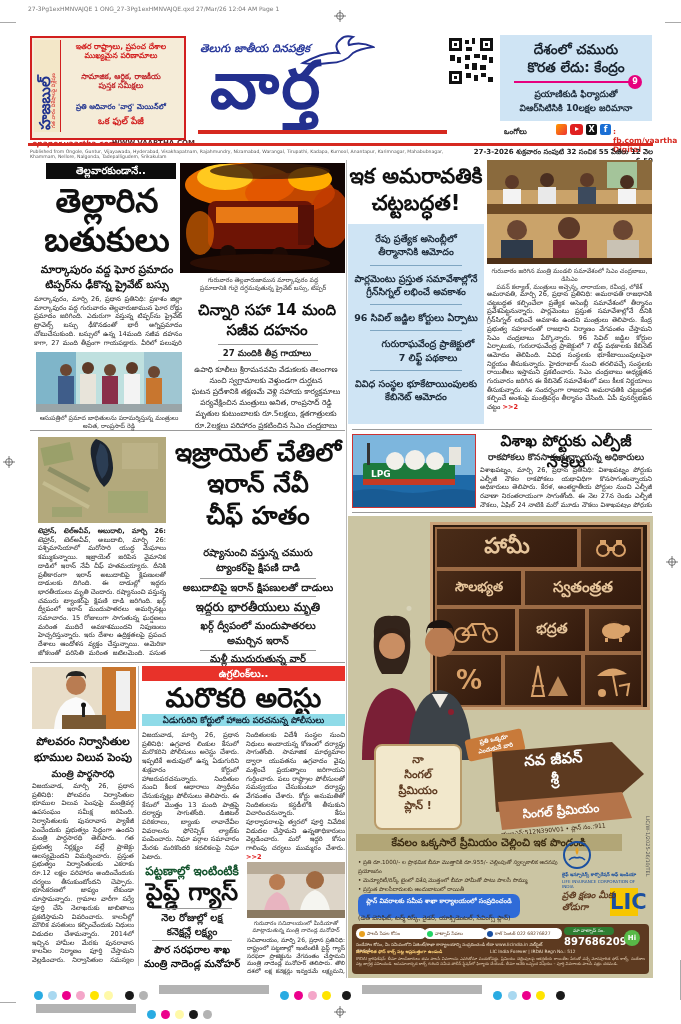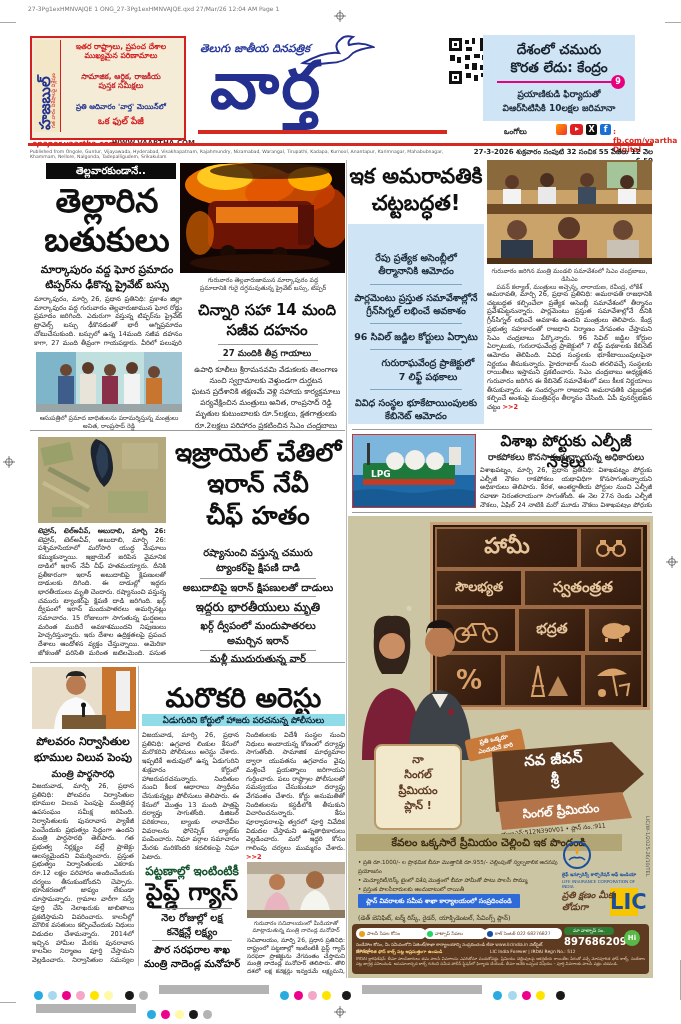--- a/index.html
+++ b/index.html
@@ -104,21 +104,21 @@
       <rect x="17" y="27" width="4" height="5"></rect>
         <rect x="24" y="26" width="5" height="7"></rect>
         <rect x="32" y="28" width="6" height="5"></rect>
       <rect x="18" y="36" width="5" height="5"></rect>
         <rect x="26" y="38" width="4" height="6"></rect>
         <rect x="33" y="36" width="5" height="4"></rect>
         <rect x="40" y="40" width="5" height="5"></rect>
     </g>
   </svg>
 
-  <div class="abs" style="left:483px;top:35px;width:152px;height:86px;background:#cfe4f4;">
+  <div class="abs" style="left:500px;top:35px;width:152px;height:86px;background:#cfe4f4;">
     <div class="ctr pre" style="margin-top:6px;font-size:13.5px;font-weight:bold;color:#17212c;line-height:1.3;">దేశంలో చమురు
 కొరత లేదు: కేంద్రం</div>
     <div class="abs" style="left:14px;top:46px;width:118px;height:2px;background:#e6007e;"></div>
     <div class="abs ctr" style="left:128px;top:40px;width:14px;height:14px;border-radius:50%;background:#e6007e;color:#fff;font-size:8px;font-weight:bold;line-height:14px;">9</div>
     <div class="ctr pre" style="margin-top:12px;font-size:9px;font-weight:bold;color:#1c2a38;line-height:1.5;">ప్రయాణికుడి ఫిర్యాదుతో
 విఆర్‌సిటిసికి 10లక్షల జరిమానా</div>
   </div>
 
   <div class="abs" style="left:504px;top:127px;font-size:7.5px;font-weight:bold;color:#222;">ఒంగోలు</div>
   <div class="abs" style="left:556px;top:124px;width:11px;height:11px;background:linear-gradient(135deg,#f90,#e33);border-radius:2px;"></div>
@@ -217,21 +217,21 @@
     <circle cx="82" cy="68" r="11" fill="#5d3a28"></circle>
       <rect x="66" y="80" width="34" height="24" fill="#7a2430"></rect>
     <circle cx="136" cy="70" r="10" fill="#6b4632"></circle>
       <rect x="120" y="80" width="32" height="24" fill="#c9c2b4"></rect>
     <rect x="0" y="98" width="165" height="6" fill="#4d3018"></rect>
   </svg>
   <div class="abs ctr pre cap" style="left:487px;top:267px;width:165px;">గురువారం జరిగిన మంత్రి మండలి సమావేశంలో సిఎం చంద్రబాబు, డిసిఎం
 పవన్ కల్యాణ్, మంత్రులు అచ్చెన్న, నారాయణ, రవీంద్ర, లోకేశ్</div>
 
   <div class="abs" style="left:348px;top:224px;width:136px;height:200px;background:#cfe4f4;">
-    <div class="ctr" style="padding:8px 6px 0;font-size:9.5px;font-weight:bold;color:#1c2a38;line-height:1.4;margin-top:19px;">రేపు ప్రత్యేక అసెంబ్లీలో తీర్మానానికి ఆమోదం</div>
+    <div class="ctr" style="padding:8px 6px 0;font-size:9.5px;font-weight:bold;color:#1c2a38;line-height:1.4;">రేపు ప్రత్యేక అసెంబ్లీలో తీర్మానానికి ఆమోదం</div>
     <div class="rule" style="margin:6px 22px;background:#7fa6c2;"></div>
     <div class="ctr" style="padding:0 6px;font-size:9.5px;font-weight:bold;color:#1c2a38;line-height:1.4;">పార్లమెంటు ప్రస్తుత సమావేశాల్లోనే గ్రీన్‌సిగ్నల్ లభించే అవకాశం</div>
     <div class="rule" style="margin:6px 22px;background:#7fa6c2;"></div>
     <div class="ctr" style="padding:0 4px;font-size:9.5px;font-weight:bold;color:#1c2a38;line-height:1.4;">96 సివిల్ జడ్జిల కోర్టులు ఏర్పాటు</div>
     <div class="rule" style="margin:6px 22px;background:#7fa6c2;"></div>
     <div class="ctr" style="padding:0 6px;font-size:9.5px;font-weight:bold;color:#1c2a38;line-height:1.4;margin-left:24px;">గురురాఘవేంద్ర ప్రాజెక్టులో 7 లిఫ్ట్ పథకాలు</div>
     <div class="rule" style="margin:6px 22px;background:#7fa6c2;"></div>
     <div class="ctr" style="padding:0 6px;font-size:9.5px;font-weight:bold;color:#1c2a38;line-height:1.4;">వివిధ సంస్థల భూకేటాయింపులకు కేబినెట్ ఆమోదం</div>
   </div>
   <div class="abs jc body-txt" style="left:487px;top:290px;width:165px;height:136px;overflow:hidden;"><span>అమరావతి, మార్చి 26, ప్రధాన ప్రతినిధి: అమరావతి రాజధానికి చట్టబద్ధత కల్పించేలా ప్రత్యేక అసెంబ్లీ సమావేశంలో తీర్మానం ప్రవేశపెట్టనున్నారు. పార్లమెంటు ప్రస్తుత సమావేశాల్లోనే దీనికి గ్రీన్‌సిగ్నల్ లభించే అవకాశం ఉందని మంత్రులు తెలిపారు. కేంద్ర ప్రభుత్వ సహకారంతో రాజధాని నిర్మాణం వేగవంతం చేస్తామని సిఎం చంద్రబాబు పేర్కొన్నారు. 96 సివిల్ జడ్జిల కోర్టుల ఏర్పాటుకు, గురురాఘవేంద్ర ప్రాజెక్టులో 7 లిఫ్ట్ పథకాలకు కేబినెట్ ఆమోదం తెలిపింది. వివిధ సంస్థలకు భూకేటాయింపులపైనా నిర్ణయం తీసుకున్నారు. హైదరాబాద్ నుంచి తరలివచ్చే సంస్థలకు రాయితీలు ఇస్తామని ప్రకటించారు. సిఎం చంద్రబాబు అధ్యక్షతన గురువారం జరిగిన ఈ కేబినెట్ సమావేశంలో పలు కీలక నిర్ణయాలు తీసుకున్నారు. ఈ సందర్భంగా రాజధాని అమరావతికి చట్టబద్ధత కల్పించే అంశంపై మంత్రివర్గం తీర్మానం చేసింది. ఏపీ పునర్విభజన చట్టం</span> <span class="jump">&gt;&gt;2</span></div>
@@ -363,21 +363,21 @@
 
     <div class="abs ctr" style="left:8px;top:318px;width:266px;height:17px;background:#b2a677;color:#3a2a10;font-size:10.5px;font-weight:bold;line-height:17px;">కేవలం ఒక్కసారే ప్రీమియం చెల్లించి ఇక పొందండి</div>
 
     <div class="abs" style="left:10px;top:342px;width:200px;font-size:5.6px;color:#3a2a18;line-height:1.6;">
       <div>• <span>ప్రతి రూ.1000/- ల ప్రాథమిక బీమా మొత్తానికి రూ.955/- చెల్లింపుతో స్వల్పకాలిక అదనపు ప్రయోజనం</span></div>
       <div>• <span>మెచ్యూరిటీ/రిస్క్ టైంలో విశేష మొత్తంలో బీమా హామీతో పాటు పాలసీ సొమ్ము</span></div>
       <div>• <span>ప్రస్తుత పాలసీదారులకు అందుబాటులో రాయితీ</span></div>
       <div>• <span>పాలసీ వ్యవధిలో ఋణ సౌకర్యం పొందవచ్చు</span></div>
     </div>
 
-    <div class="abs ctr" style="left:10px;top:378px;width:162px;height:14px;background:#2f6bd8;border-radius:1px;color:#fff;font-size:6.4px;font-weight:bold;line-height:14px;">ప్లాన్ వివరాలకు సమీప శాఖా కార్యాలయంలో సంప్రదించండి</div>
+    <div class="abs ctr" style="left:10px;top:378px;width:162px;height:24px;background:#2f6bd8;border-radius:7px;color:#fff;font-size:6.4px;font-weight:bold;line-height:14px;">ప్లాన్ వివరాలకు సమీప శాఖా కార్యాలయంలో సంప్రదించండి</div>
     <div class="abs" style="left:10px;top:398px;width:190px;font-size:6.4px;color:#3a2a18;">(డెత్ బెనిఫిట్, టర్మ్ రిస్క్, రైడర్, యాక్సిడెంటల్, సేవింగ్స్ ప్లాన్)</div>
 
     <div class="abs" style="left:214px;top:318px;width:82px;height:86px;">
       <svg width="30" height="30" viewBox="0 0 30 30" style="position:absolute;left:0;top:6px;">
         <circle cx="15" cy="15" r="13" fill="none" stroke="#1a4fa0" stroke-width="2"></circle>
         <path d="M15 7 Q18 11 15 15 Q12 11 15 7 Z" fill="#e8a020"></path>
         <path d="M7 20 Q11 16 15 18 M23 20 Q19 16 15 18" fill="none" stroke="#1a4fa0" stroke-width="1.6"></path>
       </svg>
       <div class="abs ctr" style="left:48px;top:6px;width:28px;height:28px;background:#f7c600;color:#1a4fa0;font-size:21px;font-weight:bold;line-height:28px;margin-top:48px;">LIC</div>
       <div class="abs" style="left:0px;top:38px;width:82px;font-size:4.6px;color:#1a4fa0;font-weight:bold;">లైఫ్ ఇన్సూరెన్స్ కార్పొరేషన్ ఆఫ్ ఇండియా</div>
@@ -418,20 +418,21 @@
     <path d="M22 62 Q24 34 44 30 Q64 34 66 62 Z" fill="#fafafa"></path>
     <rect x="30" y="48" width="44" height="14" fill="#7a5a34"></rect>
     <rect x="50" y="40" width="3" height="10" fill="#222"></rect>
       <circle cx="51.5" cy="38" r="2.5" fill="#111"></circle>
   </svg>
   <div class="abs ctr pre headline" style="left:28px;top:734px;width:110px;font-size:11px;line-height:1.45;">పోలవరం నిర్వాసితుల
 భూముల విలువ పెంపు</div>
   <div class="abs ctr" style="left:28px;top:768px;width:110px;font-size:9.5px;font-weight:bold;color:#222;">మంత్రి పార్థసారధి</div>
   <div class="abs jc body-txt" style="left:32px;top:782px;width:102px;height:182px;overflow:hidden;"><span>విజయవాడ, మార్చి 26, ప్రధాన ప్రతినిధి: పోలవరం నిర్వాసితుల భూముల విలువ పెంపుపై మంత్రివర్గ ఉపసంఘం సమీక్ష జరిపింది. నిర్వాసితులకు పునరావాస ప్యాకేజీ పెంచేందుకు ప్రభుత్వం సిద్ధంగా ఉందని మంత్రి పార్థసారధి తెలిపారు. గత ప్రభుత్వ నిర్లక్ష్యం వల్లే ప్రాజెక్టు ఆలస్యమైందని విమర్శించారు. ప్రస్తుత ప్రభుత్వం నిర్వాసితులకు ఎకరాకు రూ.12 లక్షల పరిహారం అందించేందుకు చర్యలు తీసుకుంటోందని చెప్పారు. భూసేకరణలో జాప్యం లేకుండా చూస్తామన్నారు. గ్రామాల వారీగా సర్వే పూర్తి చేసి నెలాఖరుకు జాబితాలు ప్రకటిస్తామని వివరించారు. కాలనీల్లో మౌలిక వసతులు కల్పించేందుకు నిధులు విడుదల చేశామన్నారు. 2014లో ఇచ్చిన హామీల మేరకు పునరావాస కాలనీల నిర్మాణం పూర్తి చేస్తామని వెల్లడించారు. నిర్వాసితుల సమస్యల పరిష్కారానికి ప్రత్యేక అధికారులను నియమించామని తెలిపారు. ఆర్‌అండ్‌ఆర్ ప్యాకేజీ అమలులో పారదర్శకత పాటిస్తామని హామీ ఇచ్చారు.</span> </div>
 
+  <div class="abs ctr" style="left:142px;top:666px;width:203px;height:15px;background:#e8322a;color:#fff;font-size:10px;font-weight:bold;line-height:15px;">ఉగ్రలింక్‌లు..</div>
   <div class="abs ctr headline" style="left:142px;top:682px;width:203px;font-size:27px;">మరొకరి అరెస్టు</div>
   <div class="abs ctr" style="left:142px;top:714px;width:203px;height:12px;background:#8fdbe8;color:#123;font-size:8.6px;font-weight:bold;line-height:12px;">ఏడుగురిని కోర్టులో హాజరు పరచనున్న పోలీసులు</div>
   <div class="abs jc body-txt" style="left:142px;top:731px;width:97px;height:128px;overflow:hidden;">విజయవాడ, మార్చి 26, ప్రధాన ప్రతినిధి: ఉగ్రవాద లింకుల కేసులో మరొకరిని పోలీసులు అరెస్టు చేశారు. ఇప్పటికే అదుపులో ఉన్న ఏడుగురిని శుక్రవారం కోర్టులో హాజరుపరచనున్నారు. నిందితుల నుంచి కీలక ఆధారాలు స్వాధీనం చేసుకున్నట్లు పోలీసులు తెలిపారు. ఈ కేసులో మొత్తం 13 మంది పాత్రపై దర్యాప్తు సాగుతోంది. డిజిటల్ పరికరాలు, బ్యాంకు లావాదేవీల వివరాలను ఫోరెన్సిక్ ల్యాబ్‌కు పంపించారు. నిఘా వర్గాల సమాచారం మేరకు మరికొందరి కదలికలపై నిఘా పెట్టారు.</div>
   <div class="abs jc body-txt" style="left:246px;top:731px;width:99px;height:128px;overflow:hidden;"><span>నిందితులకు విదేశీ సంస్థల నుంచి నిధులు అందాయన్న కోణంలో దర్యాప్తు సాగుతోంది. సామాజిక మాధ్యమాల ద్వారా యువతను ఉగ్రవాదం వైపు మళ్లించే ప్రయత్నాలు జరిగాయని గుర్తించారు. పలు రాష్ట్రాల పోలీసులతో సమన్వయం చేసుకుంటూ దర్యాప్తు వేగవంతం చేశారు. కోర్టు అనుమతితో నిందితులను కస్టడీలోకి తీసుకుని విచారించనున్నారు. కేసు పూర్వాపరాలపై త్వరలో పూర్తి నివేదిక విడుదల చేస్తామని ఉన్నతాధికారులు వెల్లడించారు. మరో ఇద్దరి కోసం గాలింపు చర్యలు ముమ్మరం చేశారు.</span> <span class="jump">&gt;&gt;2</span></div>
 
   <div class="abs ctr" style="left:142px;top:864px;width:100px;font-size:12px;font-weight:bold;color:#14532d;">పట్టణాల్లో ఇంటింటికీ</div>
   <div class="abs ctr headline" style="left:140px;top:878px;width:104px;font-size:24px;">పైప్డ్ గ్యాస్</div>
   <div class="abs rule" style="left:152px;top:908px;width:80px;"></div>
   <div class="abs ctr pre" style="left:142px;top:911px;width:100px;font-size:10px;font-weight:bold;color:#222;line-height:1.4;">నెల రోజుల్లో లక్ష
 కనెక్షన్లే లక్ష్యం</div>

